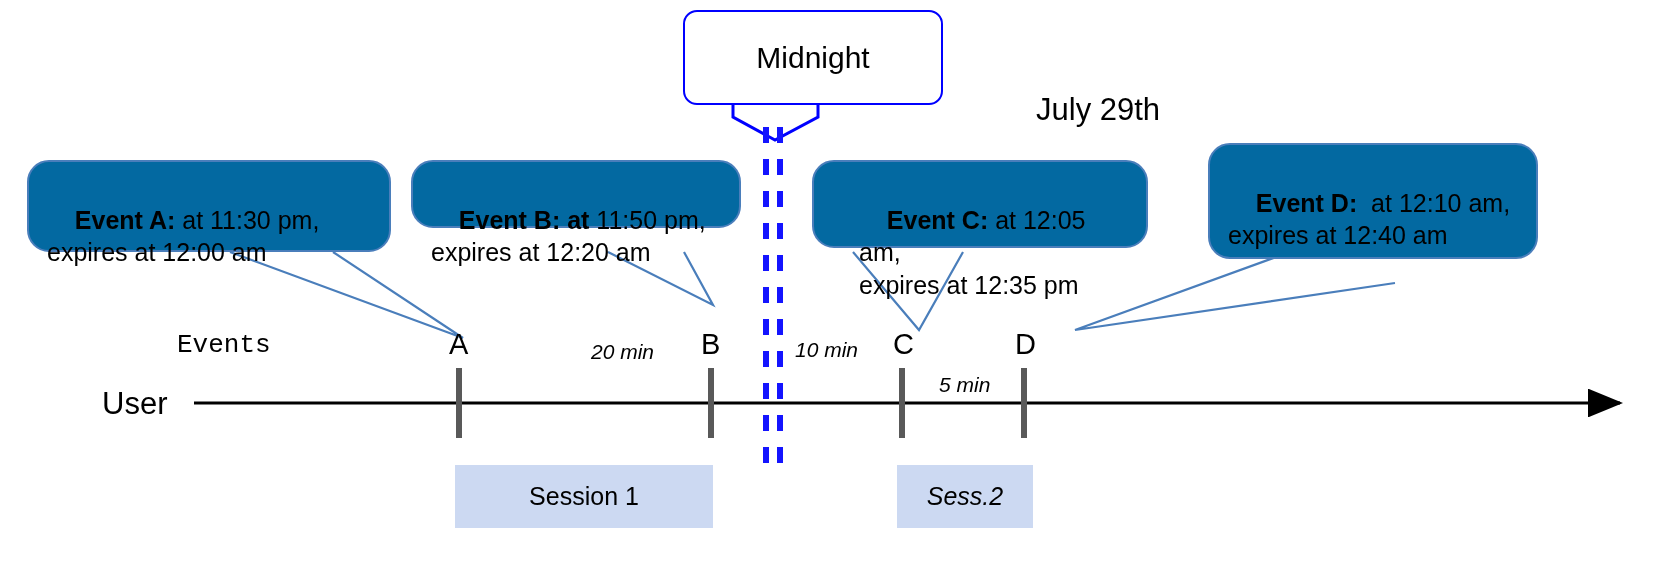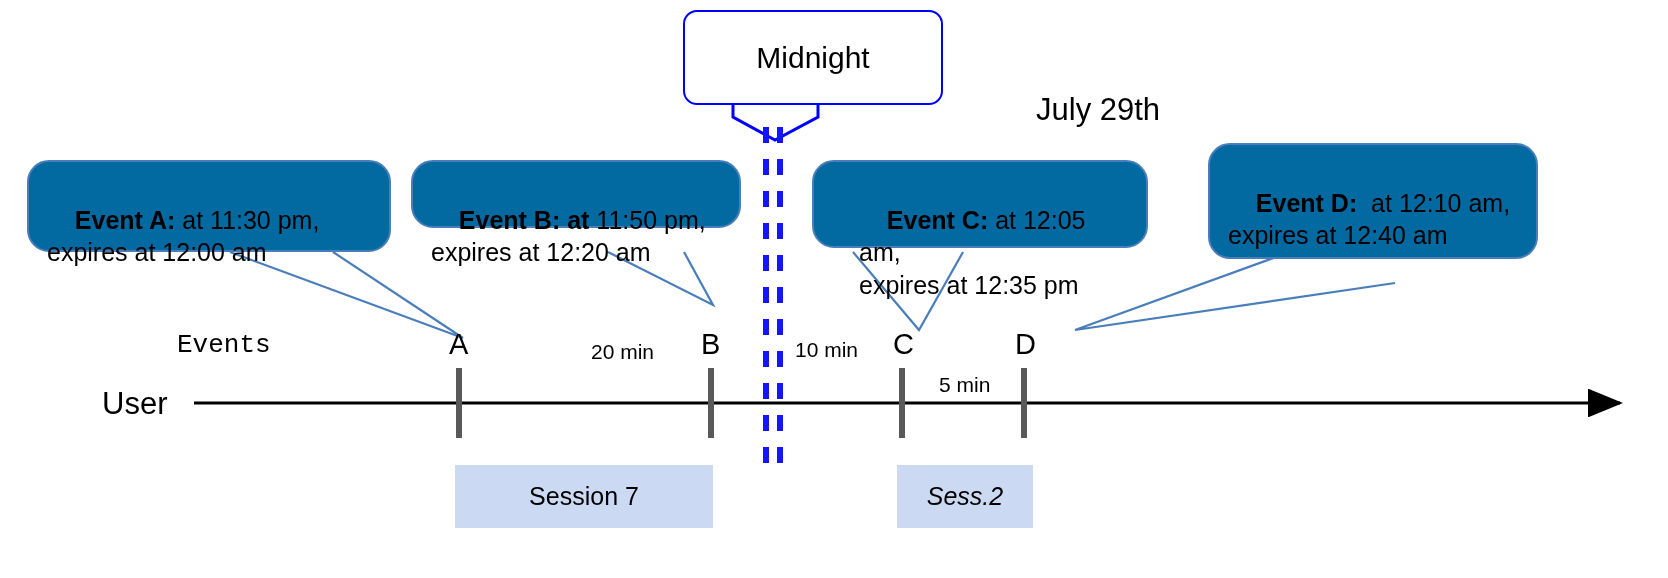--- a/index.html
+++ b/index.html
@@ -62,21 +62,21 @@
   .txt {
     position: absolute;
     white-space: nowrap;
     color: #000000;
     z-index: 4;
   }
   .date-label { font-size: 31px; }
   .axis-name  { font-size: 31px; }
   .events-name{ font-size: 26px; }
   .evt-letter { font-size: 29px; }
-  .interval   { font-size: 21px; }
+  .interval   { font-size: 21px; font-style: italic; }
 
   
   .session {
     position: absolute;
     box-sizing: border-box;
     background: #ccd9f2;
     color: #000000;
     font-size: 25px;
     display: flex;
     align-items: center;
@@ -149,19 +149,19 @@
   <div class="txt evt-letter" style="left:449px; top:328px;">A</div>
   <div class="txt evt-letter" style="left:701px; top:328px;">B</div>
   <div class="txt evt-letter" style="left:893px; top:328px;">C</div>
   <div class="txt evt-letter" style="left:1015px; top:328px;">D</div>
 
   <div class="txt interval" style="left:591px; top:340px;">20 min</div>
   <div class="txt interval" style="left:795px; top:338px;">10 min</div>
   <div class="txt interval" style="left:939px; top:345px;margin-top:28px;">5 min</div>
 
   <div class="session" style="left:455px; top:465px; width:258px; height:63px;">
-    <span>Session 7</span>
+    <span>Session 1</span>
   </div>
   <div class="session" style="left:897px; top:465px; width:136px; height:63px;font-style:italic;">
     <span>Sess.2</span>
   </div>
 
 </div>
 
 </body></html>

